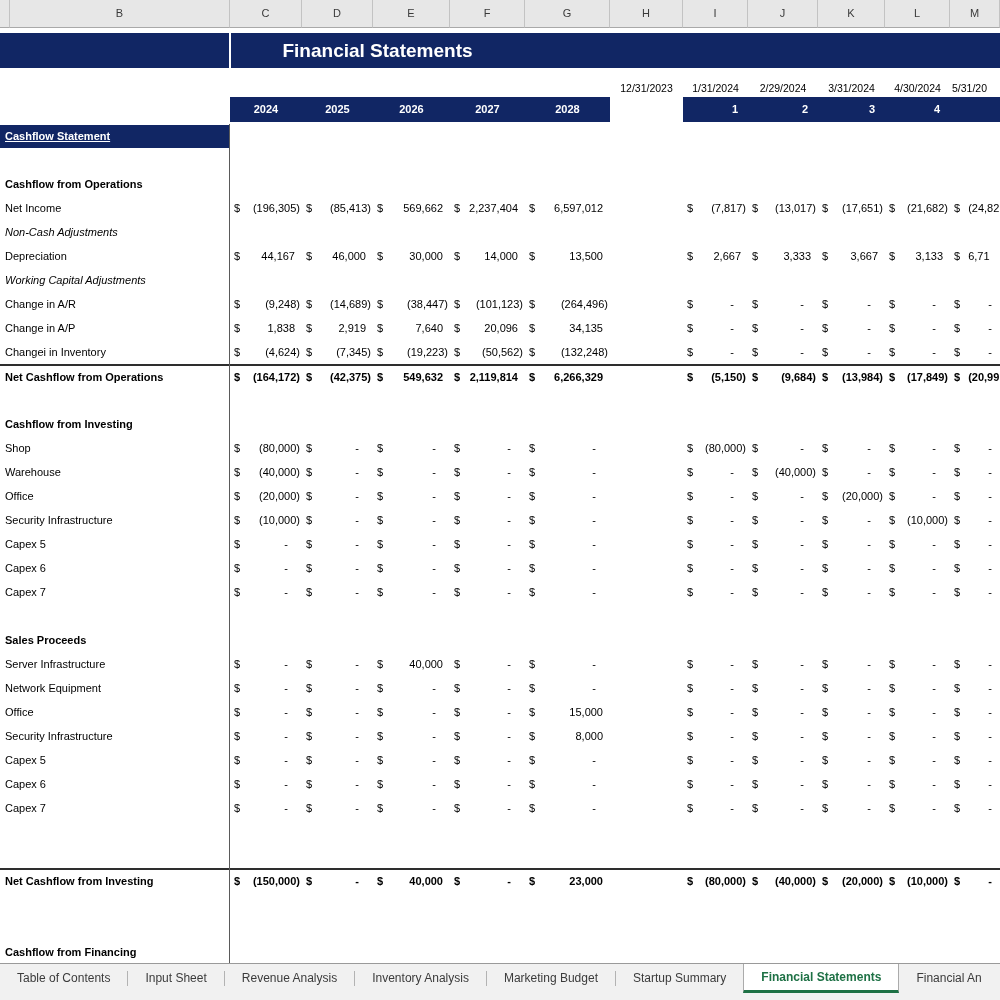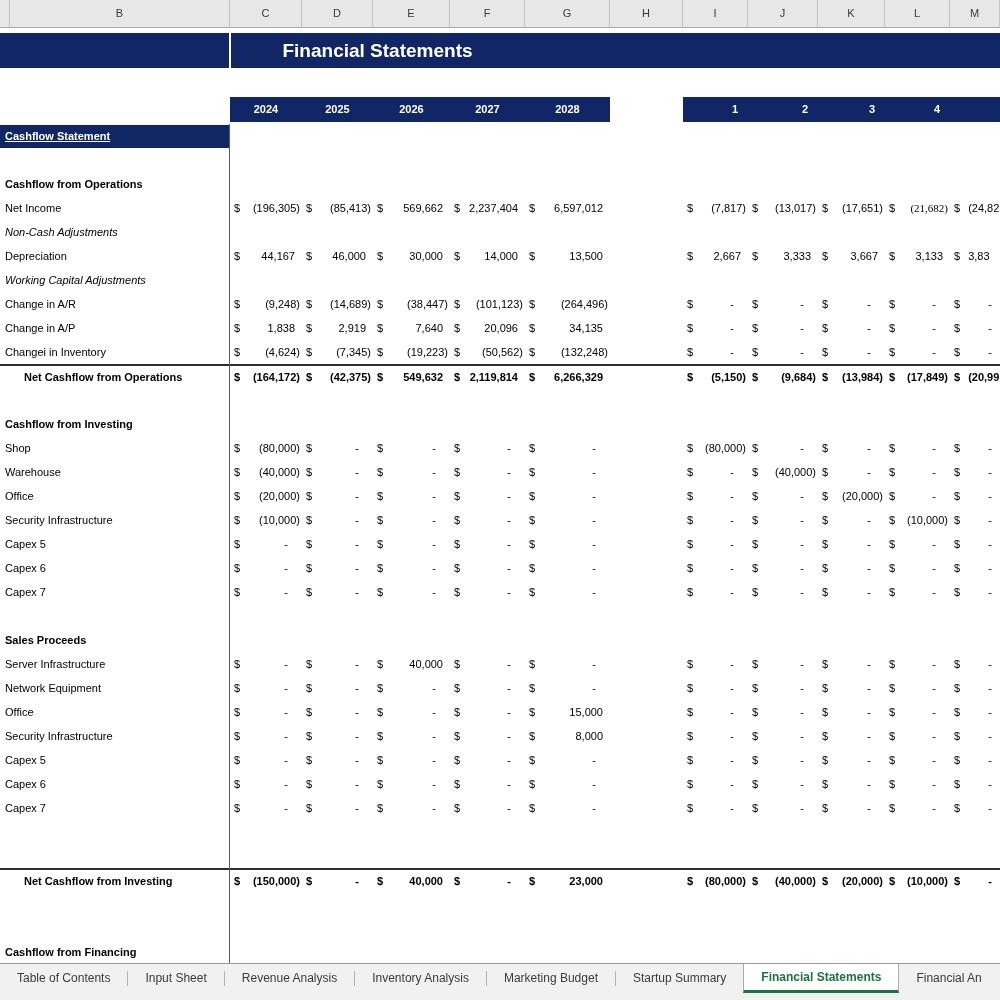--- a/index.html
+++ b/index.html
@@ -42,21 +42,21 @@
   .yearrow .mnum { text-align:right; padding-right:10px; }
 
   
   #sheet { position:absolute; top:124px; left:0; width:1000px; }
   .row { display:grid; grid-template-columns:var(--cols); height:24px; align-items:center; }
   .row.total { border-top:2px solid #2e2e2e; }
   .lbl { font-size:11px; color:#000; padding-left:5px; white-space:nowrap; overflow:hidden; }
   .row.section_u .lbl { font-weight:700; text-decoration:underline; text-underline-offset:2px; }
   .row.section .lbl { font-weight:700; }
   .row.sub .lbl { font-style:italic; text-decoration:underline; text-underline-offset:2px; }
-  .row.total .lbl { font-weight:700; text-decoration:underline; text-underline-offset:2px;margin-left:19px; }
+  .row.total .lbl { font-weight:700; text-decoration:underline; text-underline-offset:2px; }
   .row.header_bar .lbl { background:var(--navy); color:#fff; font-weight:700; height:23px; line-height:23px;text-decoration:underline; }
   .cell { display:flex; align-items:center; font-size:11px; padding-left:4px; white-space:nowrap; overflow:visible; height:100%; }
   .cell .val { margin-left:auto; }
   .cell.cut .val { margin-left:8px; margin-right:0; }
   .row.total .cell { font-weight:700; }
 
   
   .vline { position:absolute; left:229px; top:124px; width:1px; height:839px; background:#5a5a5a; }
 
   
@@ -85,20 +85,34 @@
       <div class="ch">J</div>
       <div class="ch">K</div>
       <div class="ch">L</div>
       <div class="ch">M</div>
     </div>
 
   <div class="titleband"></div>
   <div class="titlegap"></div>
   <div class="title">Financial Statements</div>
 
+  <div class="daterow">
+    <div></div>
+  <div></div>
+      <div></div>
+      <div></div>
+      <div></div>
+      <div></div>
+      <div class="dc">12/31/2023</div>
+      <div class="dc">1/31/2024</div>
+      <div class="dc">2/29/2024</div>
+      <div class="dc">3/31/2024</div>
+      <div class="dc">4/30/2024</div>
+      <div class="dc cut">5/31/20</div>
+    </div>
 
   <div class="yearrow">
     <div></div>
   <div class="yc navy">2024</div>
       <div class="yc navy">2025</div>
       <div class="yc navy">2026</div>
       <div class="yc navy">2027</div>
       <div class="yc navy">2028</div>
       <div></div>
       <div class="yc navy mnum">1</div>
@@ -148,21 +162,21 @@
         <div class="cell">
           <span>$</span>
           <span class="val" style="padding-right: 2px;">(13,017)</span>
         </div>
         <div class="cell">
           <span>$</span>
           <span class="val" style="padding-right: 2px;">(17,651)</span>
         </div>
         <div class="cell">
           <span>$</span>
-          <span class="val" style="padding-right: 2px; font-family: Liberation Serif, serif;">(21,682)</span>
+          <span class="val" style="padding-right: 2px;">(21,682)</span>
         </div>
         <div class="cell cut">
           <span>$</span>
           <span class="val">(24,82</span>
         </div>
       </div>
       <div class="row sub">
         <div class="lbl">Non-Cash Adjustments</div>
       </div>
       <div class="row data">
@@ -199,21 +213,21 @@
         <div class="cell">
           <span>$</span>
           <span class="val" style="padding-right: 7px;">3,667</span>
         </div>
         <div class="cell">
           <span>$</span>
           <span class="val" style="padding-right: 7px;">3,133</span>
         </div>
         <div class="cell cut">
           <span>$</span>
-          <span class="val">3,83</span>
+          <span class="val">6,71</span>
         </div>
       </div>
       <div class="row sub">
         <div class="lbl">Working Capital Adjustments</div>
       </div>
       <div class="row data">
         <div class="lbl">Change in A/R</div>
         <div class="cell">
           <span>$</span>
           <span class="val" style="padding-right: 2px;">(9,248)</span>

